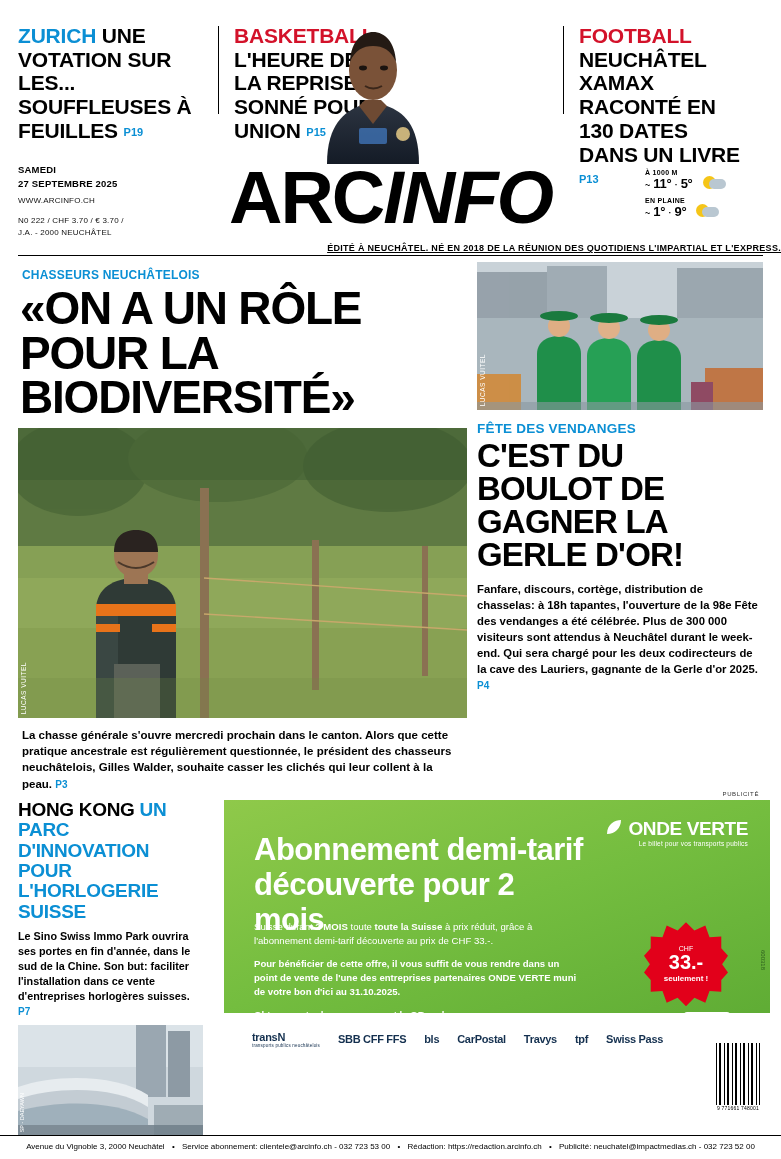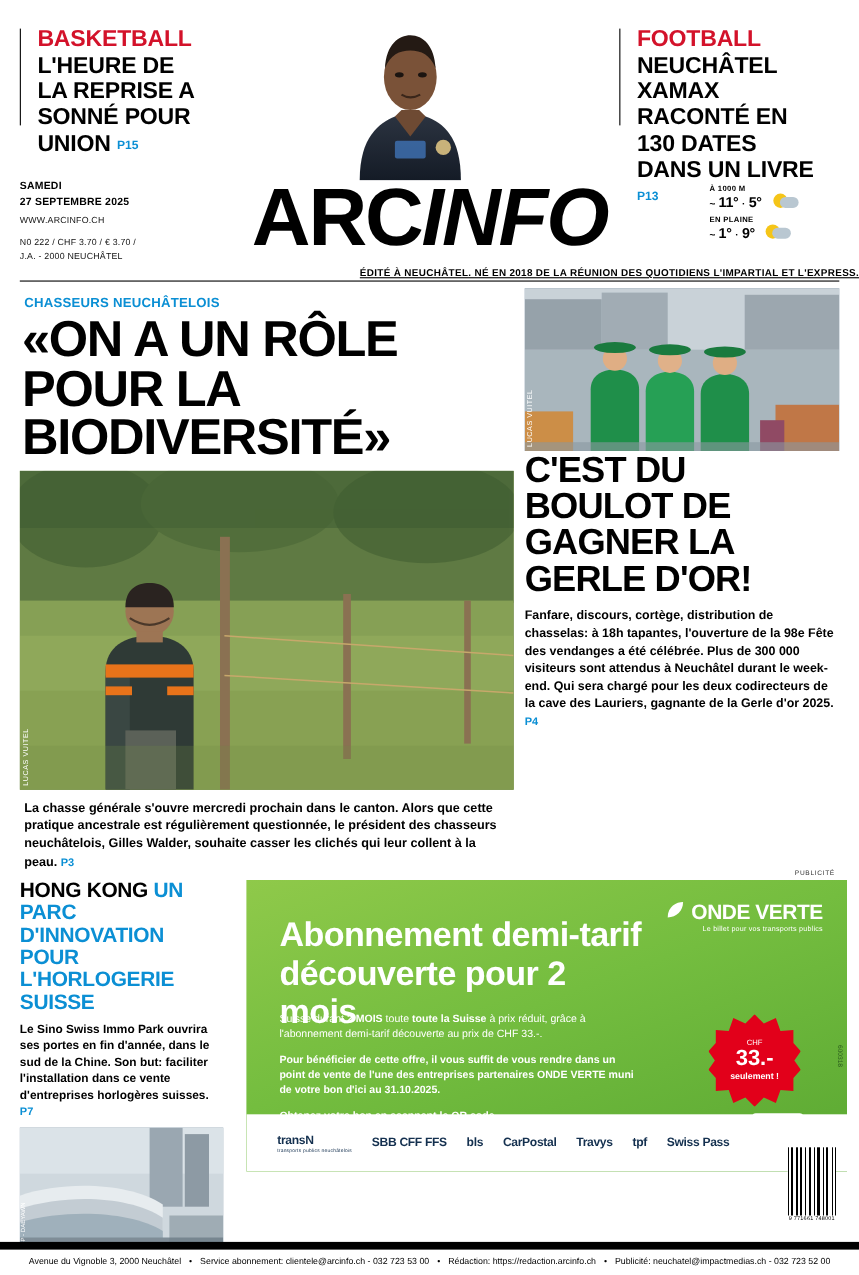--- a/index.html
+++ b/index.html
@@ -290,41 +290,48 @@
     position:absolute; right:4px; top:150px;
     font-size:6px; color:#2b5c1d;
     writing-mode: vertical-rl;
   }
 
   
   .footer {
     position: absolute;
     left: 0; bottom: 0;
     width: 781px;
-    border-top: 7px solid #000000;
+    border-top: 1px solid #000000;
     margin: 0 0;
     text-align: center;
     font-size: 8px;
     padding: 6px 0 8px 0;
     color: #000;
   }
   .footer .sep { padding: 0 5px; }
   .bl-credit {
     position:absolute; left: 1px; bottom: 3px;
     font-size: 5.5px; color:#fff;
     writing-mode: vertical-rl; transform: rotate(180deg);
   }
 </style>
 </head>
 <body>
 
 <div class="page">
 
   <div class="teasers">
 
+    <div class="teaser t1">
+      <h3>
+        <span class="kicker-blue">ZURICH</span>
+        <span>UNE VOTATION SUR LES... SOUFFLEUSES À FEUILLES</span>
+        <span class="pref">P19</span>
+      </h3>
+    </div>
 
     <div class="teaser t2">
       <span class="vline"></span>
       <h3>
         <span class="kicker-red">BASKETBALL</span>
         <span>L'HEURE DE LA REPRISE A SONNÉ POUR UNION</span>
         <span class="pref">P15</span>
       </h3>
     </div>
 
@@ -468,20 +475,21 @@
           <g opacity="0.9">
             <rect x="0" y="112" width="44" height="36" fill="#d08a3a"></rect>
             <rect x="228" y="106" width="58" height="42" fill="#c2703a"></rect>
             <rect x="214" y="120" width="22" height="28" fill="#8d3f5a"></rect>
           </g>
           <rect x="0" y="140" width="286" height="8" fill="#8b98a0" opacity="0.6"></rect>
         </svg>
         <div class="credit-v credit-v-dark">LUCAS VUITEL</div>
       </div>
 
+      <div class="r-kicker">FÊTE DES VENDANGES</div>
       <div class="r-title">C'EST DU BOULOT DE GAGNER LA GERLE D'OR!</div>
       <div class="r-text">
         <span>Fanfare, discours, cortège, distribution de chasselas: à 18h tapantes, l'ouverture de la 98e Fête des vendanges a été célébrée. Plus de 300 000 visiteurs sont attendus à Neuchâtel durant le week-end. Qui sera chargé pour les deux codirecteurs de la cave des Lauriers, gagnante de la Gerle d'or 2025.</span>
         <span class="pageref">P4</span>
       </div>
     </div>
   </div>
 
   <div class="bottom">
 

